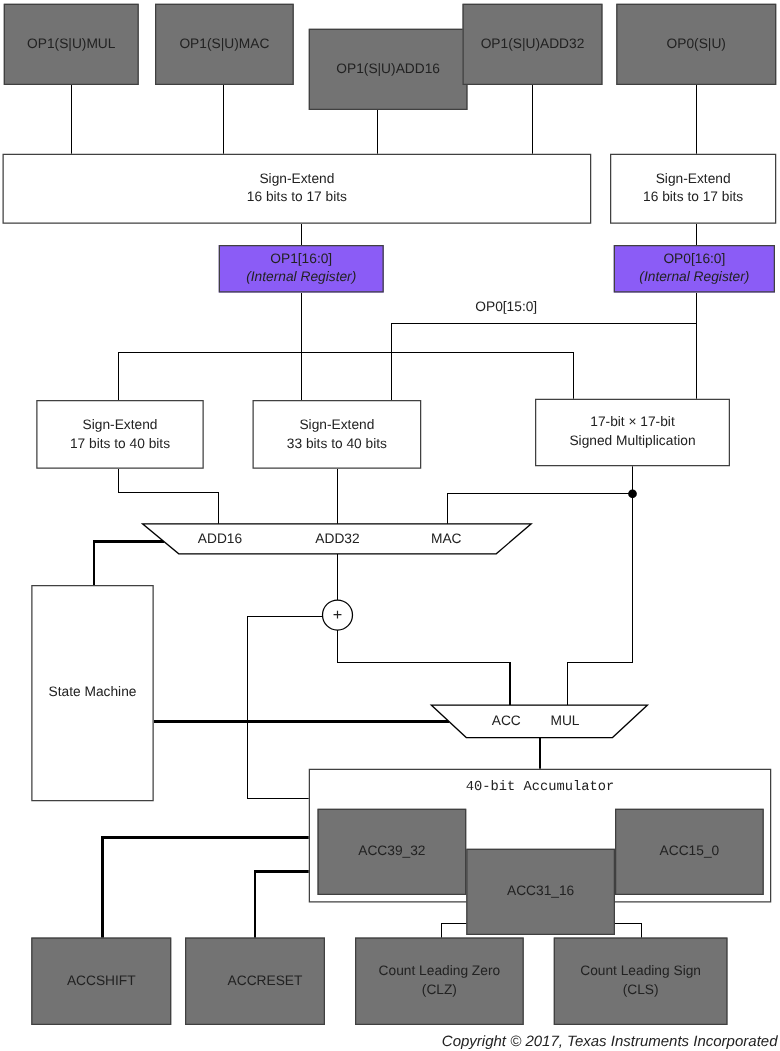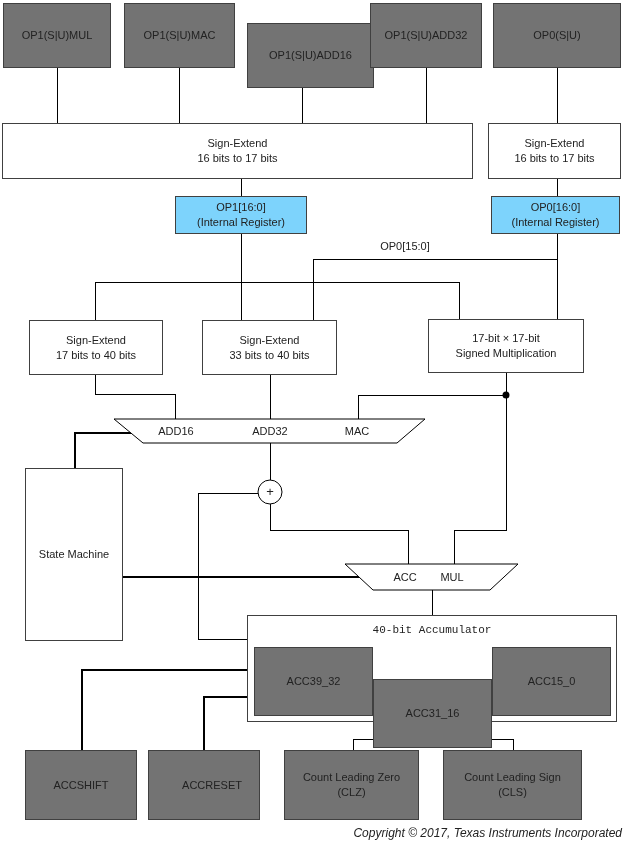--- a/index.html
+++ b/index.html
@@ -9,22 +9,22 @@
     color:#222;font-size:11px;overflow:hidden;
   }
   #wires{position:absolute;left:0;top:0;z-index:0;}
   .box{
     position:absolute;z-index:1;box-sizing:border-box;
     border:1px solid #404040;background:#ffffff;
     display:flex;flex-direction:column;justify-content:center;align-items:center;
     text-align:center;line-height:1.35;
   }
   .fill-blue{background:#737373;}
-  .fill-gray{background:#7dd3fc;}
-  .italic{}
+  .fill-gray{background:#8b5cf6;}
+  .italic{font-style:italic;}
   .lbl{position:absolute;z-index:2;text-align:center;line-height:1.2;}
   .acc-title{position:absolute;left:0;right:0;top:7px;text-align:center;font-family:Liberation Mono, monospace;}
   #copyright{position:absolute;right:2px;top:826px;font-size:12px;color:#222;z-index:2;font-style:italic;}
   .plus{
     position:absolute;z-index:2;width:16px;height:16px;line-height:16px;
     text-align:center;font-size:13px;color:#222;
   }
 </style>
 </head>
 <body>

